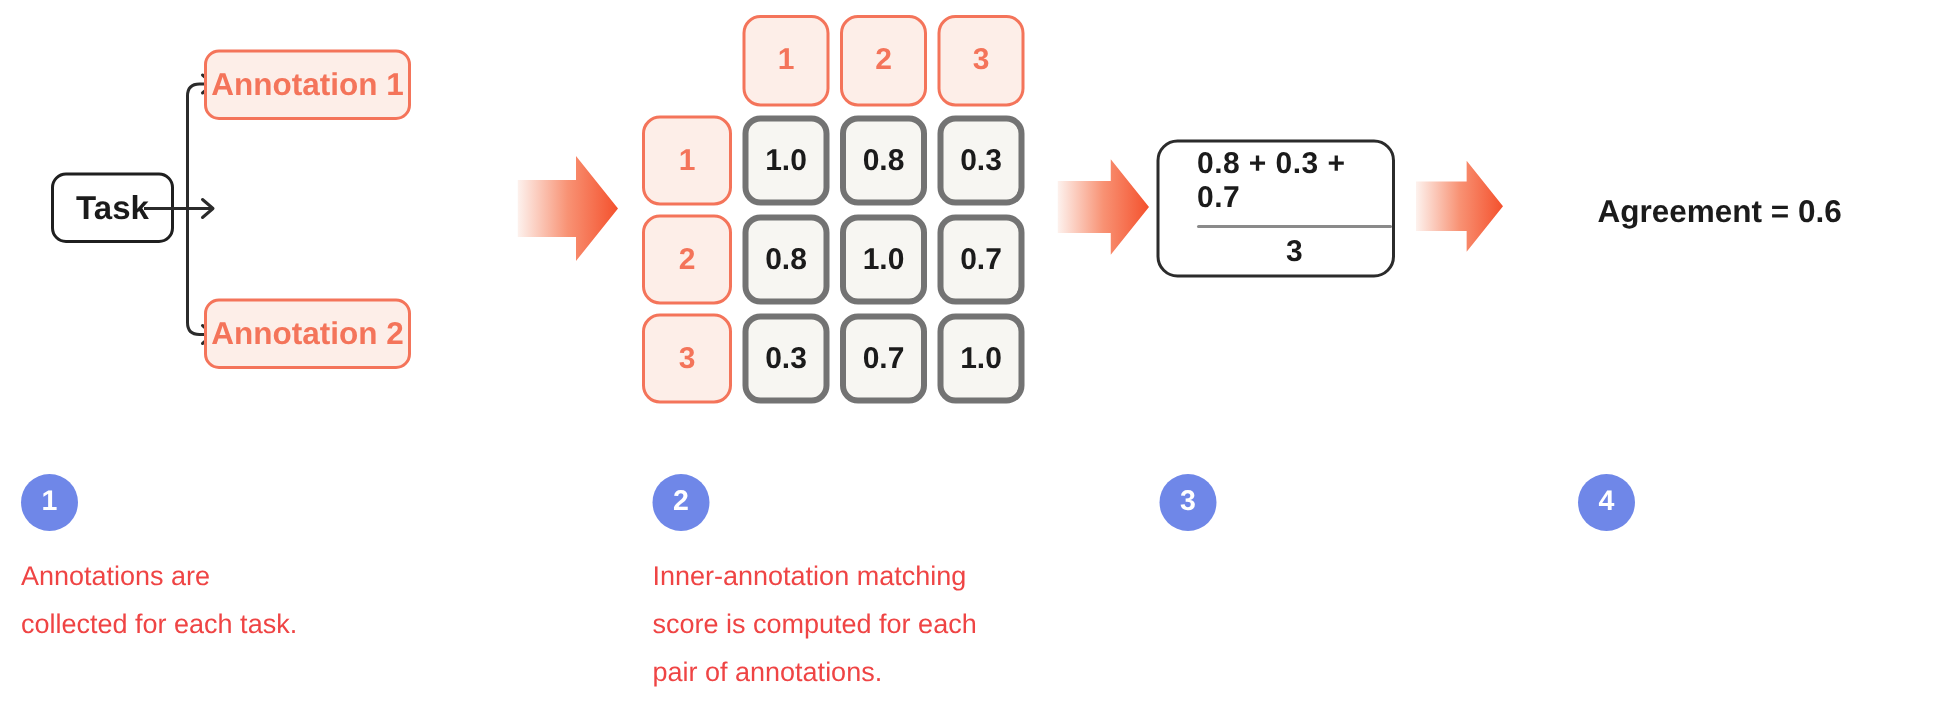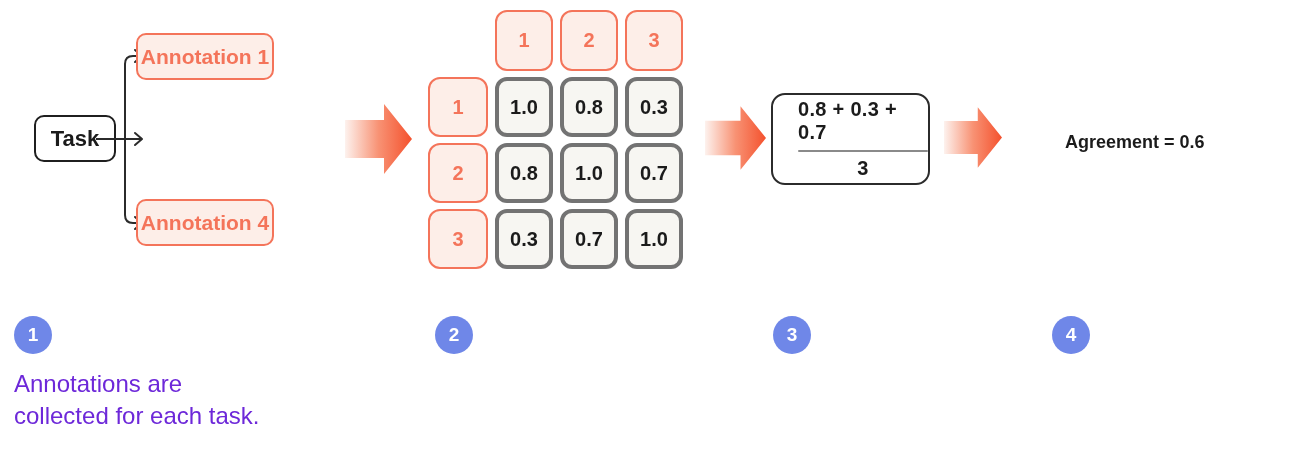--- a/index.html
+++ b/index.html
@@ -25,27 +25,27 @@
   .mcell{box-sizing:border-box;border-radius:12px;display:flex;align-items:center;
     justify-content:center;font-weight:bold;font-size:20px;}
   .mhead{background:#FDEEE8;border:2px solid #F4745A;color:#F4745A;}
   .mdata{background:#F7F6F2;border:4px solid #737373;color:#1B1B1B;}
 
   .formula-box{left:771px;top:93px;width:159px;height:92px;background:#ffffff;
     border:2px solid #2B2B2B;border-radius:14px;flex-direction:column;padding-left:25px;}
   .frac-num,.frac-den{font-weight:bold;font-size:20px;color:#1B1B1B;letter-spacing:.3px;}
   .frac-line{width:130px;height:2px;background:#8A8A8A;border-radius:1px;margin:6px 0 5px;}
 
-  .agreement{left:1065px;top:128px;font-weight:bold;font-size:18px;color:#1B1B1B;line-height:28px;}
+  .agreement{left:1065px;top:128px;font-weight:bold;font-size:21px;color:#1B1B1B;line-height:28px;}
 
   .step{top:316px;}
   .badge{width:38px;height:38px;border-radius:50%;background:#6F87E8;color:#ffffff;
     font-weight:bold;font-size:19px;display:flex;align-items:center;justify-content:center;
     margin-bottom:14px;}
-  .step-text{font-size:24px;color:#6d28d9;line-height:32px;white-space:pre-line;}
+  .step-text{font-size:18px;color:#ef4444;line-height:32px;white-space:pre-line;}
   #step1{left:14px;width:270px}#step2{left:435px;width:315px}
   #step3{left:773px;width:275px}#step4{left:1052px;width:250px}
 </style>
 </head>
 <body>
 
 <div class="canvas">
 
   <div class="abs cbox task-box">
     <span>Task</span>
@@ -57,21 +57,21 @@
     <path d="M29,99 V24 Q29,16 37,16 H45"></path>
     <polyline points="39,10 46,16 39,22"></polyline>
     <path d="M29,99 V175 Q29,183 37,183 H45"></path>
     <polyline points="39,177 46,183 39,189"></polyline>
   </svg>
 
   <div id="ann1" class="abs cbox ann-box">
     <span>Annotation 1</span>
   </div>
   <div id="ann3" class="abs cbox ann-box">
-    <span>Annotation 4</span>
+    <span>Annotation 2</span>
   </div>
 
   <svg class="abs" style="left:345px;top:104px" width="67" height="70" viewBox="0 0 67 70">
     <defs>
         <linearGradient id="g1" x1="0" y1="0" x2="1" y2="0">
       <stop offset="0" stop-color="#FDF2EE"></stop>
           <stop offset="0.5" stop-color="#F89274"></stop>
           <stop offset="1" stop-color="#F4512D"></stop>
     </linearGradient>
       </defs>
@@ -130,20 +130,23 @@
 
   <div class="abs agreement">Agreement = 0.6</div>
 
   <div id="step1" class="abs step">
     <div class="badge">1</div>
     <div class="step-text">Annotations are
 collected for each task.</div>
   </div>
   <div id="step2" class="abs step">
     <div class="badge">2</div>
+    <div class="step-text">Inner-annotation matching
+score is computed for each
+pair of annotations.</div>
   </div>
   <div id="step3" class="abs step">
     <div class="badge">3</div>
   </div>
   <div id="step4" class="abs step">
     <div class="badge">4</div>
   </div>
 
 </div>
 

